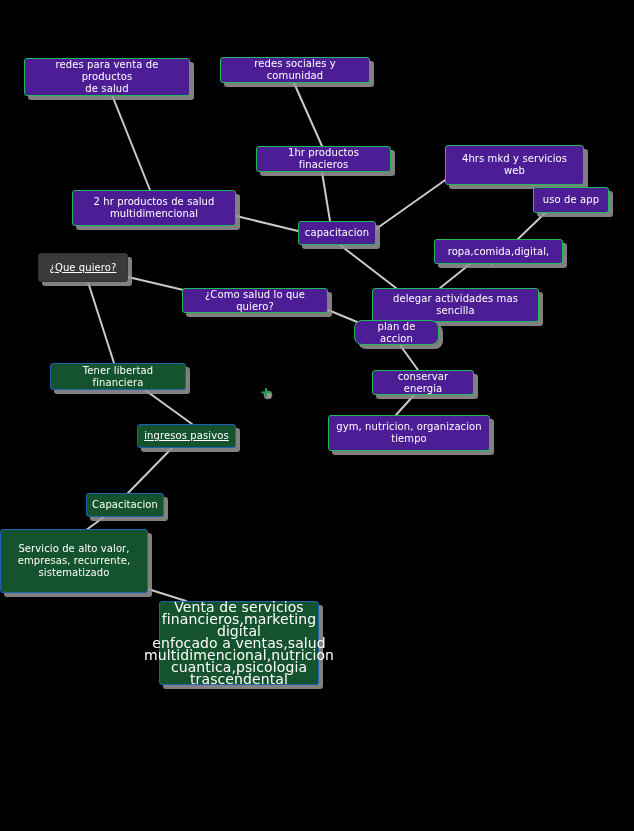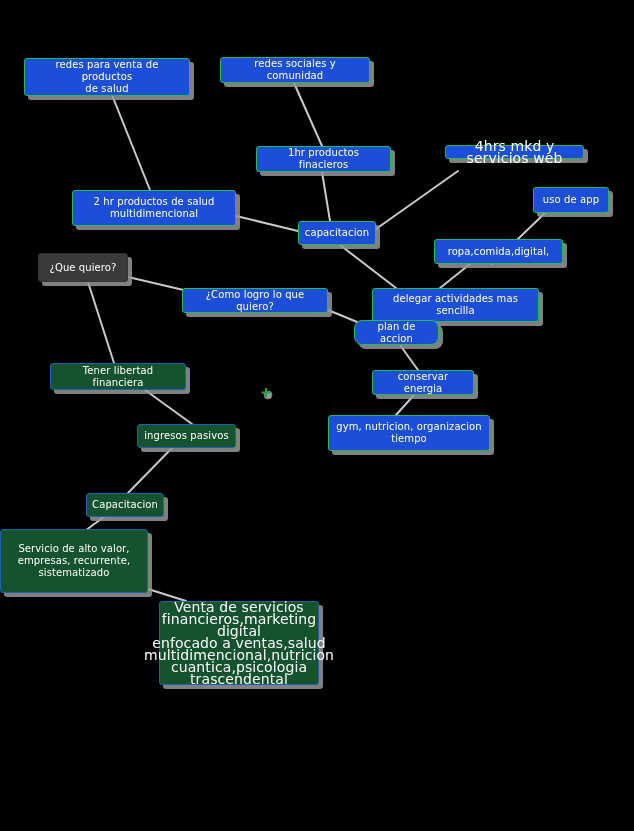--- a/index.html
+++ b/index.html
@@ -37,30 +37,31 @@
     font-size: 10px;
     line-height: 12px;
     padding: 3px 6px;
     border-radius: 3px;
     box-shadow: 4px 4px 0 rgba(150,150,150,0.85);
     letter-spacing: 0.1px;
     white-space: pre-line;
     cursor: default;
   }
   .node.green {
-    background: #1d4ed8;
+    background: #4c1d95;
     border: 1px solid #1fbb57;
   }
   .node.blue {
     background: #14532d;
     border: 1px solid #1b63b0;
   }
   .node.dark {
     background: #3a3a3a;
     border: 1px solid #343434;
+    text-decoration: underline;
   }
   #cursor {
     position: absolute;
     width: 14px;
     height: 14px;
     pointer-events: none;
   }
 </style>
 </head>
 <body>
@@ -86,33 +87,33 @@
       <line x1="172" y1="448" x2="128" y2="493" stroke="#c9c9c9" stroke-width="2" stroke-linecap="round"></line>
       <line x1="104" y1="517" x2="82" y2="533" stroke="#c9c9c9" stroke-width="2" stroke-linecap="round"></line>
       <line x1="110" y1="577" x2="186" y2="601" stroke="#c9c9c9" stroke-width="2" stroke-linecap="round"></line>
     </svg>
 
   <div id="nodes-layer">
       <div class="node green" style="left: 24px; top: 58px; width: 166px; height: 38px; font-size: 10px;">redes para venta de productos
 de salud</div>
       <div class="node green" style="left: 220px; top: 57px; width: 150px; height: 26px; font-size: 10px;">redes sociales y comunidad</div>
       <div class="node green" style="left: 256px; top: 146px; width: 135px; height: 26px; font-size: 10px;">1hr productos finacieros</div>
-      <div class="node green" style="left: 445px; top: 145px; width: 139px; height: 14px; font-size: 14px;">4hrs mkd y servicios web</div>
+      <div class="node green" style="left: 445px; top: 145px; width: 139px; height: 40px; font-size: 10px;">4hrs mkd y servicios web</div>
       <div class="node green" style="left: 72px; top: 190px; width: 164px; height: 36px; font-size: 10px; text-align: center;">2 hr productos de salud
 multidimencional</div>
       <div class="node green" style="left: 533px; top: 187px; width: 76px; height: 26px; font-size: 10px;">uso de app</div>
       <div class="node green" style="left: 298px; top: 221px; width: 78px; height: 24px; font-size: 10px;">capacitacion</div>
       <div class="node green" style="left: 434px; top: 239px; width: 129px; height: 25px; font-size: 10px;">ropa,comida,digital,</div>
       <div class="node dark" style="left: 38px; top: 253px; width: 90px; height: 29px; font-size: 10px;">¿Que quiero?</div>
-      <div class="node green" style="left: 182px; top: 288px; width: 146px; height: 25px; font-size: 10px;">¿Como logro lo que quiero?</div>
+      <div class="node green" style="left: 182px; top: 288px; width: 146px; height: 25px; font-size: 10px;">¿Como salud lo que quiero?</div>
       <div class="node green" style="left: 372px; top: 288px; width: 167px; height: 34px; font-size: 10px;">delegar actividades mas sencilla</div>
       <div class="node green" style="left: 354px; top: 320px; width: 85px; height: 25px; font-size: 10px; border-radius: 8px;">plan de accion</div>
       <div class="node blue" style="left: 50px; top: 363px; width: 136px; height: 27px; font-size: 10px;">Tener libertad financiera</div>
       <div class="node green" style="left: 372px; top: 370px; width: 102px; height: 25px; font-size: 10px;">conservar energia</div>
-      <div class="node blue" style="left: 137px; top: 424px; width: 99px; height: 24px; font-size: 10px;">ingresos pasivos</div>
+      <div class="node blue" style="left: 137px; top: 424px; width: 99px; height: 24px; font-size: 10px; text-decoration: underline;">ingresos pasivos</div>
       <div class="node green" style="left: 328px; top: 415px; width: 162px; height: 36px; font-size: 10px;">gym, nutricion, organizacion
 tiempo</div>
       <div class="node blue" style="left: 86px; top: 493px; width: 78px; height: 24px; font-size: 10px;">Capacitacion</div>
       <div class="node blue" style="left: 0px; top: 529px; width: 148px; height: 64px; font-size: 10px;">Servicio de alto valor,
 empresas, recurrente,
 sistematizado</div>
       <div class="node blue" style="left: 159px; top: 601px; width: 160px; height: 84px; font-size: 14px;">Venta de servicios
 financieros,marketing digital
 enfocado a ventas,salud
 multidimencional,nutricion

